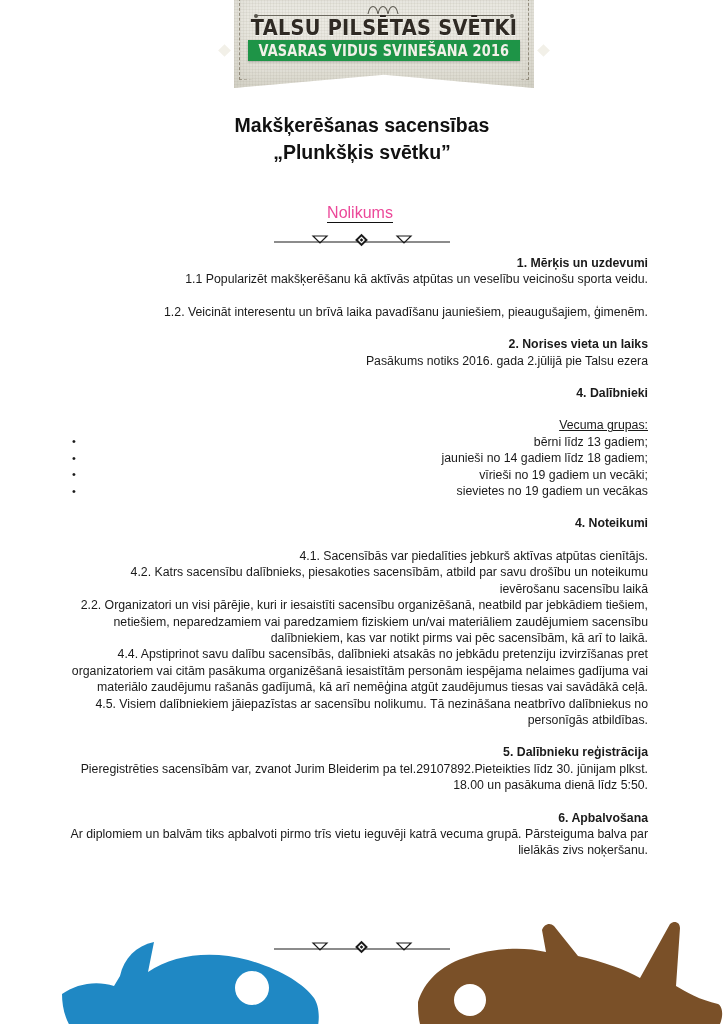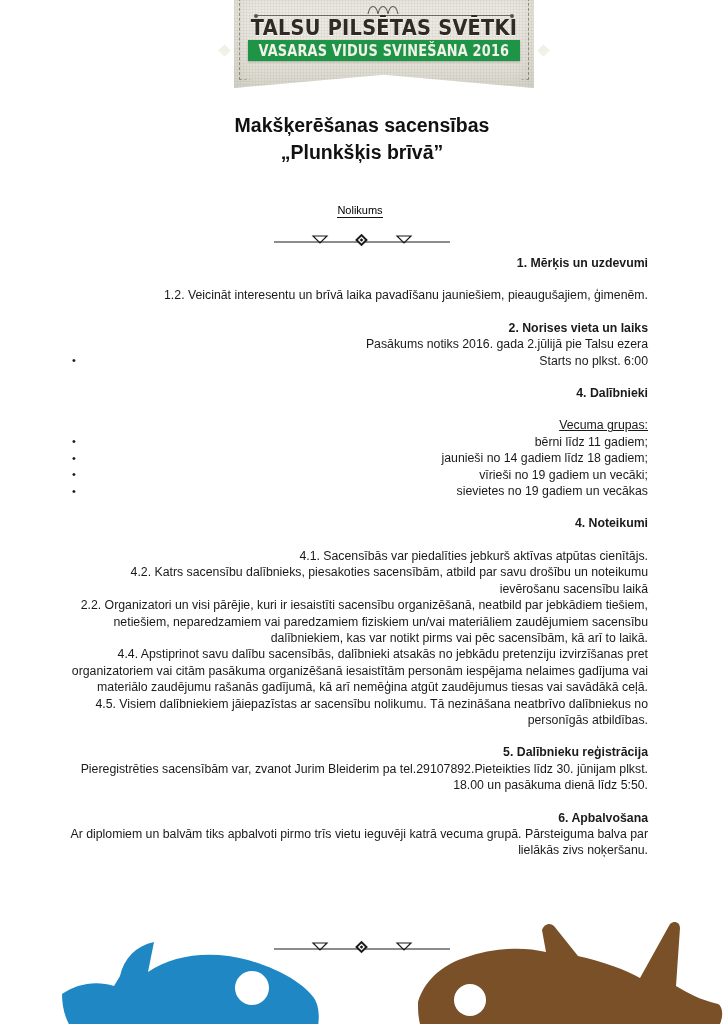--- a/index.html
+++ b/index.html
@@ -115,22 +115,22 @@
     font-size: 19.5px;
     font-weight: bold;
     line-height: 26.5px;
     color: #111;
   }
   .doc-sub {
     position: absolute;
     left: 0; right: 4px;
     top: 204px;
     text-align: center;
-    font-size: 11px;
-    color: #000000;
+    font-size: 16px;
+    color: #ec4899;
   }
   .doc-sub span { border-bottom: 1px solid #111; padding-bottom: 1px; }
 
   
   .ornament {
     position: absolute;
     width: 180px;
     height: 18px;
     left: 50%;
     transform: translateX(-50%);
@@ -201,57 +201,55 @@
 
   <div class="banner-green">
     <span class="diamond"></span>
     <span class="sub">VASARAS VIDUS SVINEŠANA 2016</span>
     <span class="diamond"></span>
   </div>
 </div>
 
 <div class="doc-title">
   <div>Makšķerēšanas sacensības</div>
-  <div>„Plunkšķis brīvā”</div>
+  <div>„Plunkšķis svētku”</div>
 </div>
 
 <div class="doc-sub">
   <span>Nolikums</span>
 </div>
 
 <svg class="ornament top" viewBox="0 0 180 18">
   <line x1="2" y1="13" x2="178" y2="13" stroke="#1a1a1a" stroke-width="1.2"></line>
   <path d="M41 7 L55 7 L48 14 Z" fill="none" stroke="#1a1a1a" stroke-width="1.2"></path>
   <path d="M125 7 L139 7 L132 14 Z" fill="none" stroke="#1a1a1a" stroke-width="1.2"></path>
   <rect x="85" y="6.5" width="9" height="9" transform="rotate(45 89.5 11)" fill="#1a1a1a"></rect>
   <rect x="87" y="8.5" width="5" height="5" transform="rotate(45 89.5 11)" fill="#ffffff"></rect>
   <rect x="88.2" y="9.7" width="2.6" height="2.6" transform="rotate(45 89.5 11)" fill="#1a1a1a"></rect>
 </svg>
 
 <div class="body-copy">
 
   <div class="p h">1. Mērķis un uzdevumi</div>
+  <div class="p">1.1 Popularizēt makšķerēšanu kā aktīvās atpūtas un veselību veicinošu sporta veidu.</div>
   <div class="gap-m"></div>
   <div class="p">1.2. Veicināt interesentu un brīvā laika pavadīšanu jauniešiem, pieaugušajiem, ģimenēm.</div>
 
   <div class="gap-m"></div>
 
   <div class="p h">2. Norises vieta un laiks</div>
   <div class="p">Pasākums notiks 2016. gada 2.jūlijā pie Talsu ezera</div>
-  <ul class="ul">
-    <li>Starts no plkst. 6:00</li>
-  </ul>
 
   <div class="gap-m"></div>
 
   <div class="p h">4. Dalībnieki</div>
   <div class="gap-m"></div>
   <div class="p u">Vecuma grupas:</div>
   <ul class="ul">
-    <li>bērni līdz 11 gadiem;</li>
+    <li>bērni līdz 13 gadiem;</li>
     <li>jaunieši no 14 gadiem līdz 18 gadiem;</li>
     <li>vīrieši no 19 gadiem un vecāki;</li>
     <li>sievietes no 19 gadiem un vecākas</li>
   </ul>
 
   <div class="gap-m"></div>
 
   <div class="p h">4. Noteikumi</div>
   <div class="gap-m"></div>
   <div class="p">4.1. Sacensībās var piedalīties jebkurš aktīvas atpūtas cienītājs.</div>

